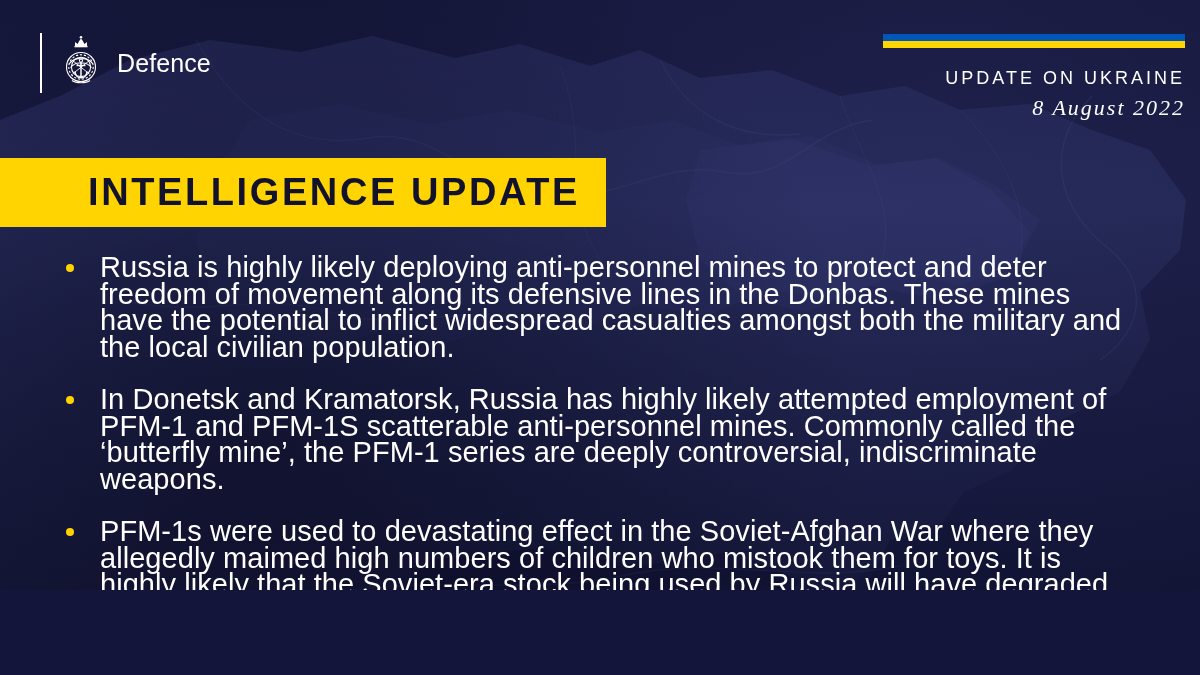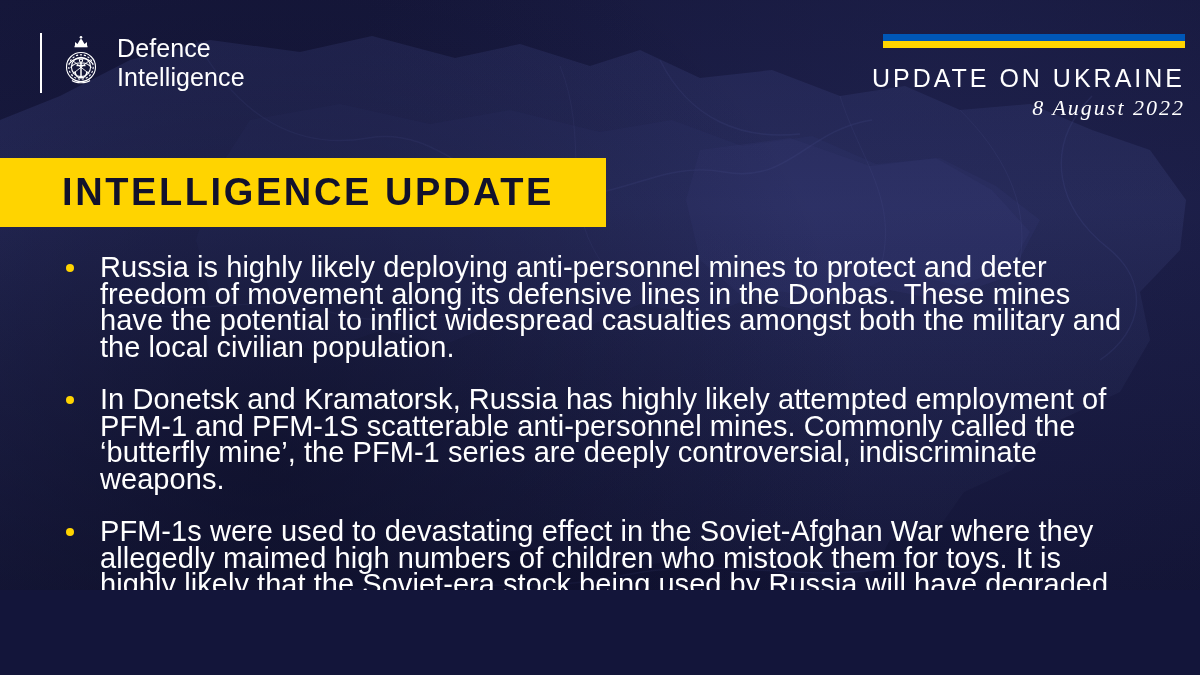--- a/index.html
+++ b/index.html
@@ -46,21 +46,21 @@
   .header-right {
     position:absolute; right:15px; top:34px;
     text-align:right;
     width:320px;
   }
   .flag-bar { width:302px; height:14px; margin-left:auto; margin-bottom:18px; }
   .flag-blue   { height:7px; background:#0057b7; }
   .flag-yellow { height:7px; background:#ffd500; }
   .update-label {
     color:#ffffff;
-    font-size:25px;
+    font-size:18px;
     letter-spacing:3.0px;
     font-weight:400;
     line-height:25px;
     white-space:nowrap;
   }
   .update-date {
     color:#ffffff;
     font-family:"Liberation Serif", serif;
     font-style:italic;
     font-size:22px;
@@ -74,21 +74,21 @@
     position:absolute; left:0; top:158px;
     width:606px; height:69px;
     background:#ffd400;
     display:flex; align-items:center;
   }
   .banner-title {
     color:#12122c;
     font-size:38px;
     font-weight:700;
     letter-spacing:2.6px;
-    padding-left:62px;
+    padding-left:88px;
     white-space:nowrap;
   }
   
   .body {
     position:absolute; left:66px; top:254px;
     width:1075px;
   }
   .bullet-row {
     display:flex;
     margin-bottom:26px;
@@ -194,21 +194,20 @@
         <circle cx="23" cy="26.6" r="1.6"></circle>
 
         <path d="M14.5,40 L31.5,26.5" stroke-width="0.9"></path>
         <path d="M31.5,40 L14.5,26.5" stroke-width="0.9"></path>
 
         <path d="M14,46.5 C18,49.5 28,49.5 32,46.5" stroke-width="1.2"></path>
       </g>
     </svg>
     <div class="logo-text">
       <div>Defence</div>
-      <div>Intelligence</div>
     </div>
   </div>
 
   <div class="header-right">
     <div class="flag-bar">
       <div class="flag-blue"></div>
       <div class="flag-yellow"></div>
     </div>
     <div class="update-label">UPDATE ON UKRAINE</div>
     <div class="update-date">8 August 2022</div>

